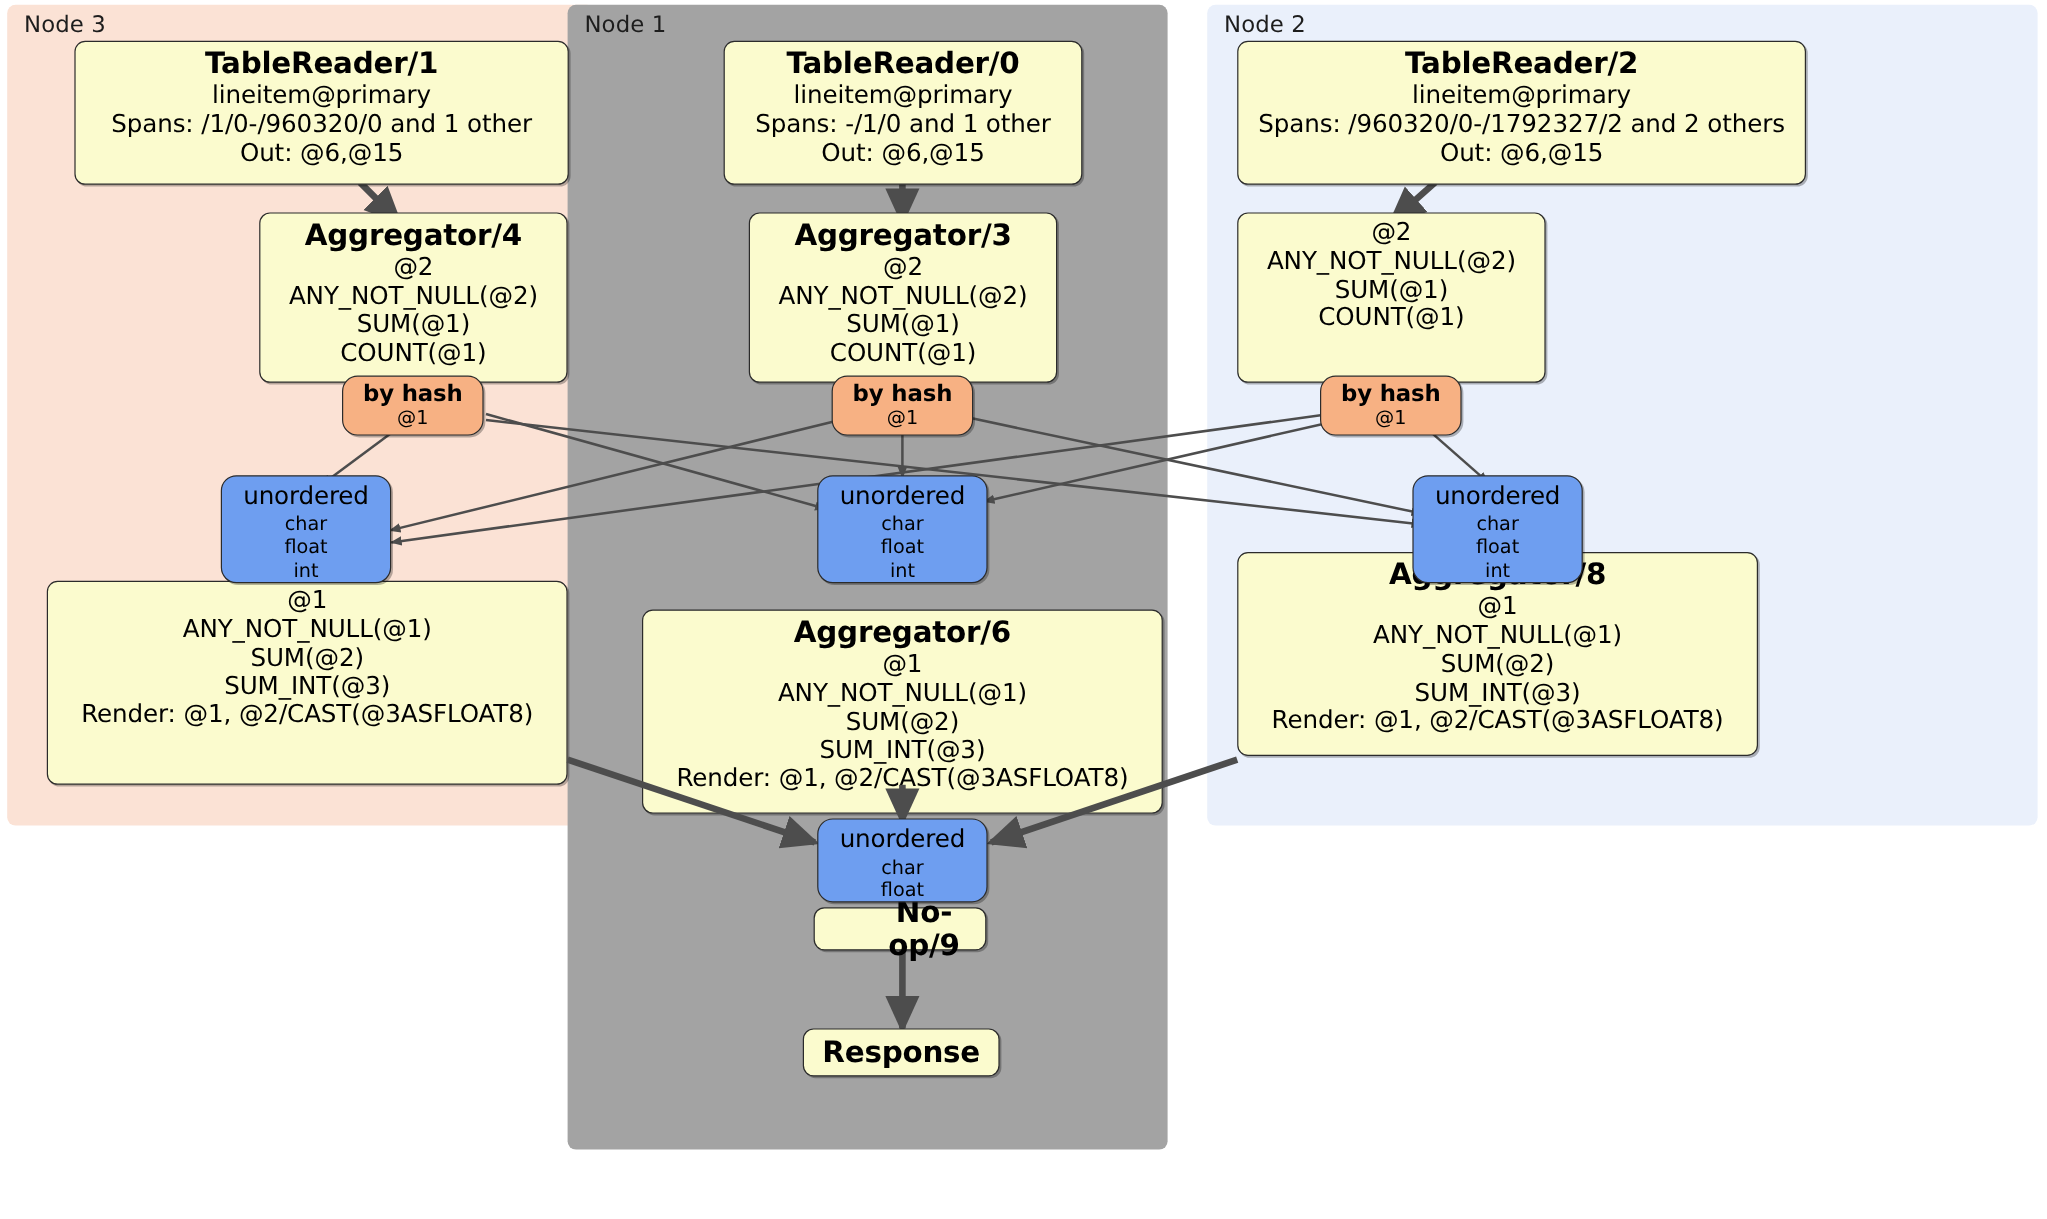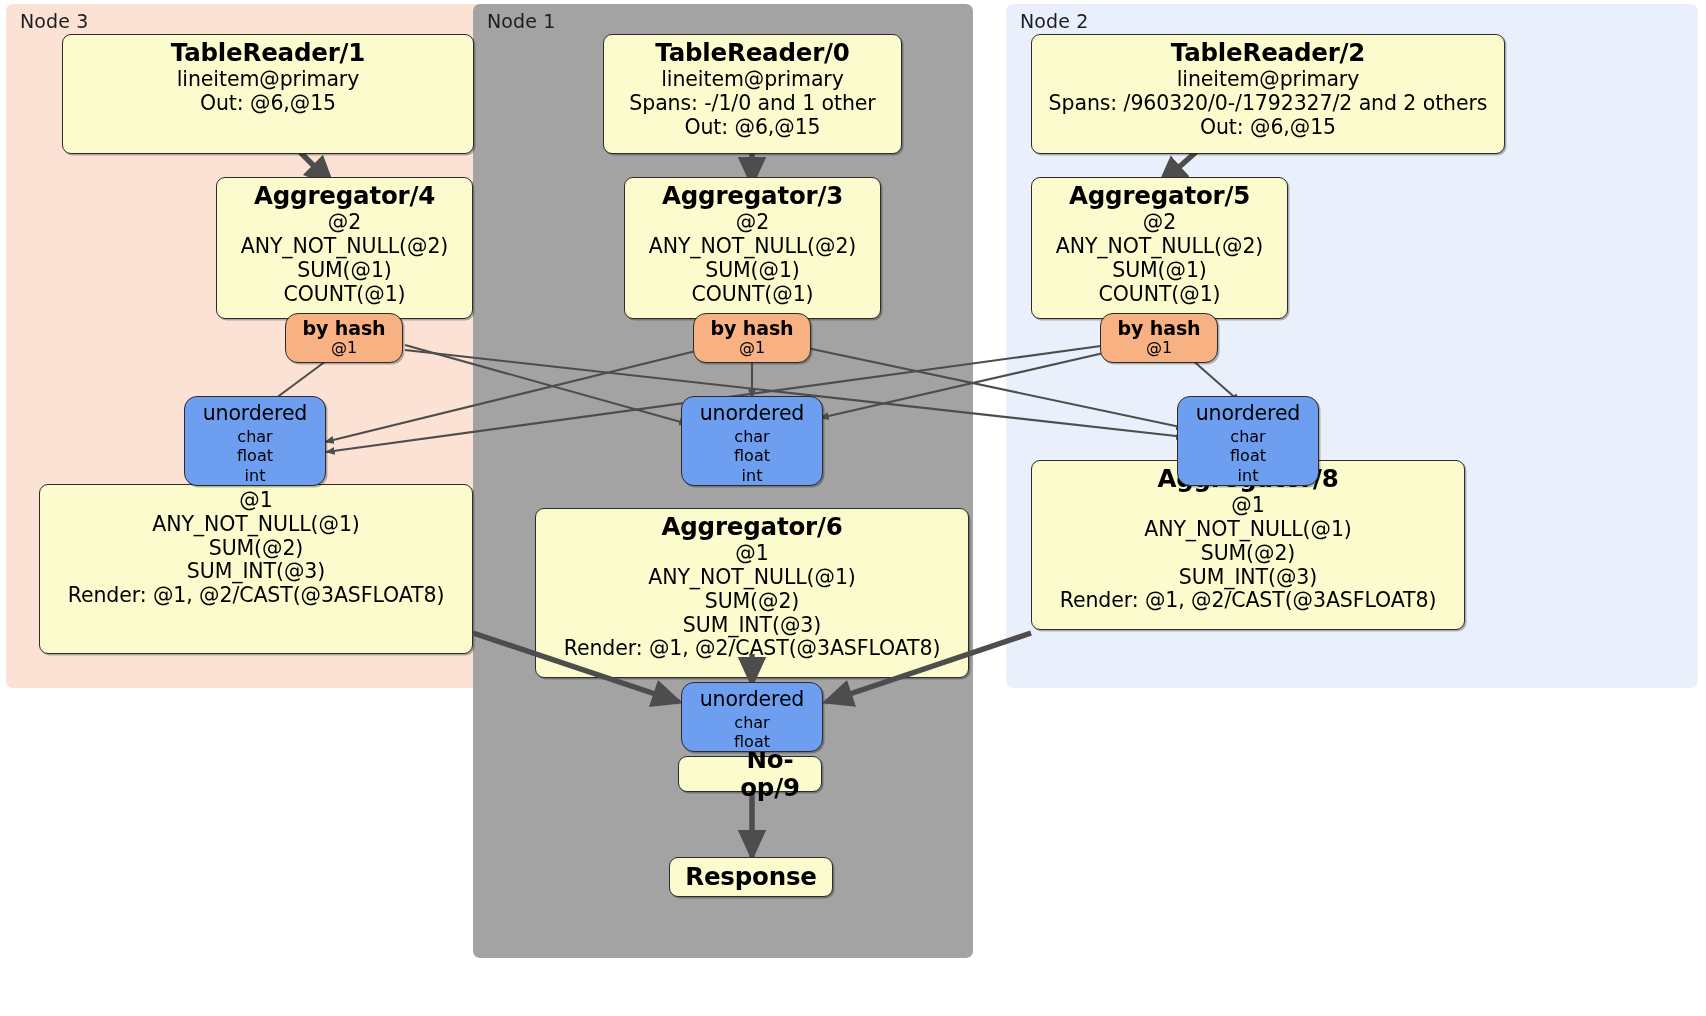--- a/index.html
+++ b/index.html
@@ -168,20 +168,21 @@
     <line x1="300" y1="152" x2="332" y2="184" stroke="#4d4d4d" stroke-width="5.5" marker-end="url(#arrowBig)"></line>
 
     <line x1="752" y1="152" x2="752" y2="184" stroke="#4d4d4d" stroke-width="5.5" marker-end="url(#arrowBig)"></line>
 
     <line x1="1196" y1="152" x2="1160" y2="184" stroke="#4d4d4d" stroke-width="5.5" marker-end="url(#arrowBig)"></line>
   </svg>
 
   <div class="gbox proc-box" id="tr1" style="left:62px; top:34px; width:412px; height:120px;">
     <span class="title">TableReader/1</span>
     <span class="line">lineitem@primary</span>
+    <span class="line">Spans: /1/0-/960320/0 and 1 other</span>
     <span class="line">Out: @6,@15</span>
   </div>
 
   <div class="gbox proc-box" id="tr0" style="left:603px; top:34px; width:299px; height:120px;">
     <span class="title">TableReader/0</span>
     <span class="line">lineitem@primary</span>
     <span class="line">Spans: -/1/0 and 1 other</span>
     <span class="line">Out: @6,@15</span>
   </div>
 
@@ -202,21 +203,20 @@
 
   <div class="gbox proc-box" id="agg3" style="left:624px; top:177px; width:257px; height:142px;">
     <span class="title">Aggregator/3</span>
     <span class="line">@2</span>
     <span class="line">ANY_NOT_NULL(@2)</span>
     <span class="line">SUM(@1)</span>
     <span class="line">COUNT(@1)</span>
   </div>
 
   <div class="gbox proc-box" id="agg5" style="left:1031px; top:177px; width:257px; height:142px;">
-    <span class="title">Aggregator/5</span>
     <span class="line">@2</span>
     <span class="line">ANY_NOT_NULL(@2)</span>
     <span class="line">SUM(@1)</span>
     <span class="line">COUNT(@1)</span>
   </div>
 
   <svg id="edges">
     <defs>
       <marker id="arrowThin" viewBox="0 0 12 12" refX="10" refY="6" markerWidth="5" markerHeight="5" orient="auto-start-reverse">
         <path d="M 0 1.5 L 11 6 L 0 10.5 z" fill="#4d4d4d"></path>

